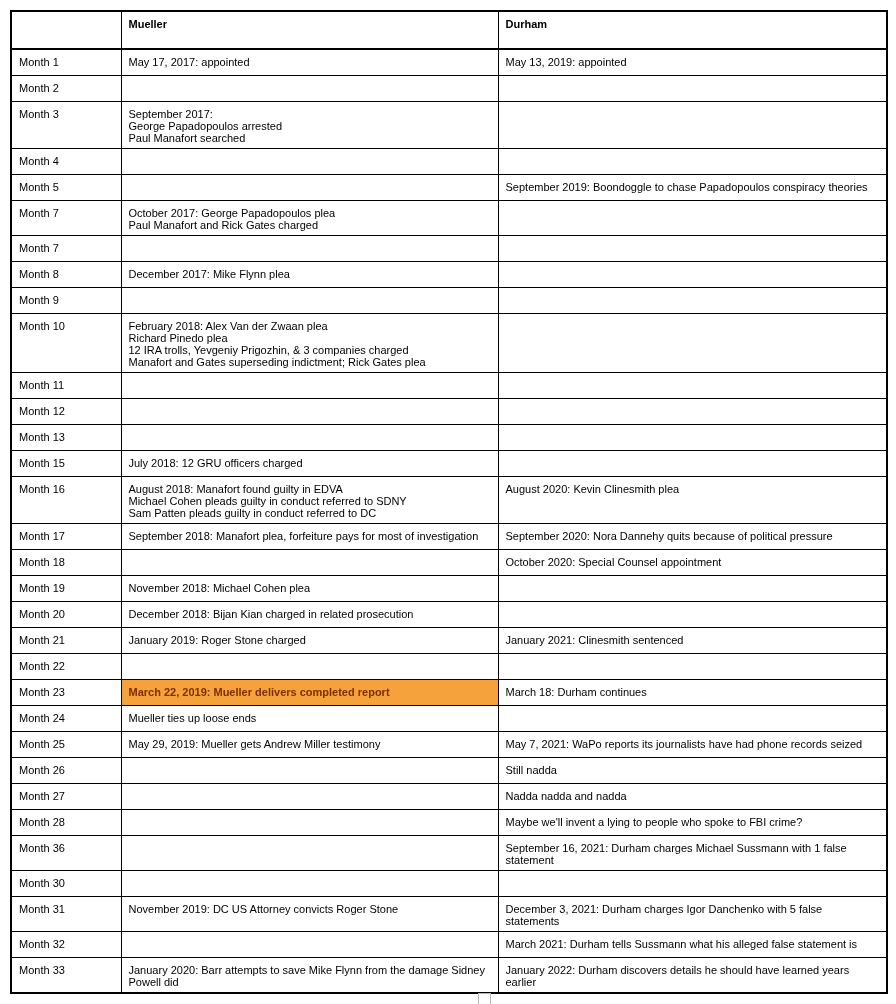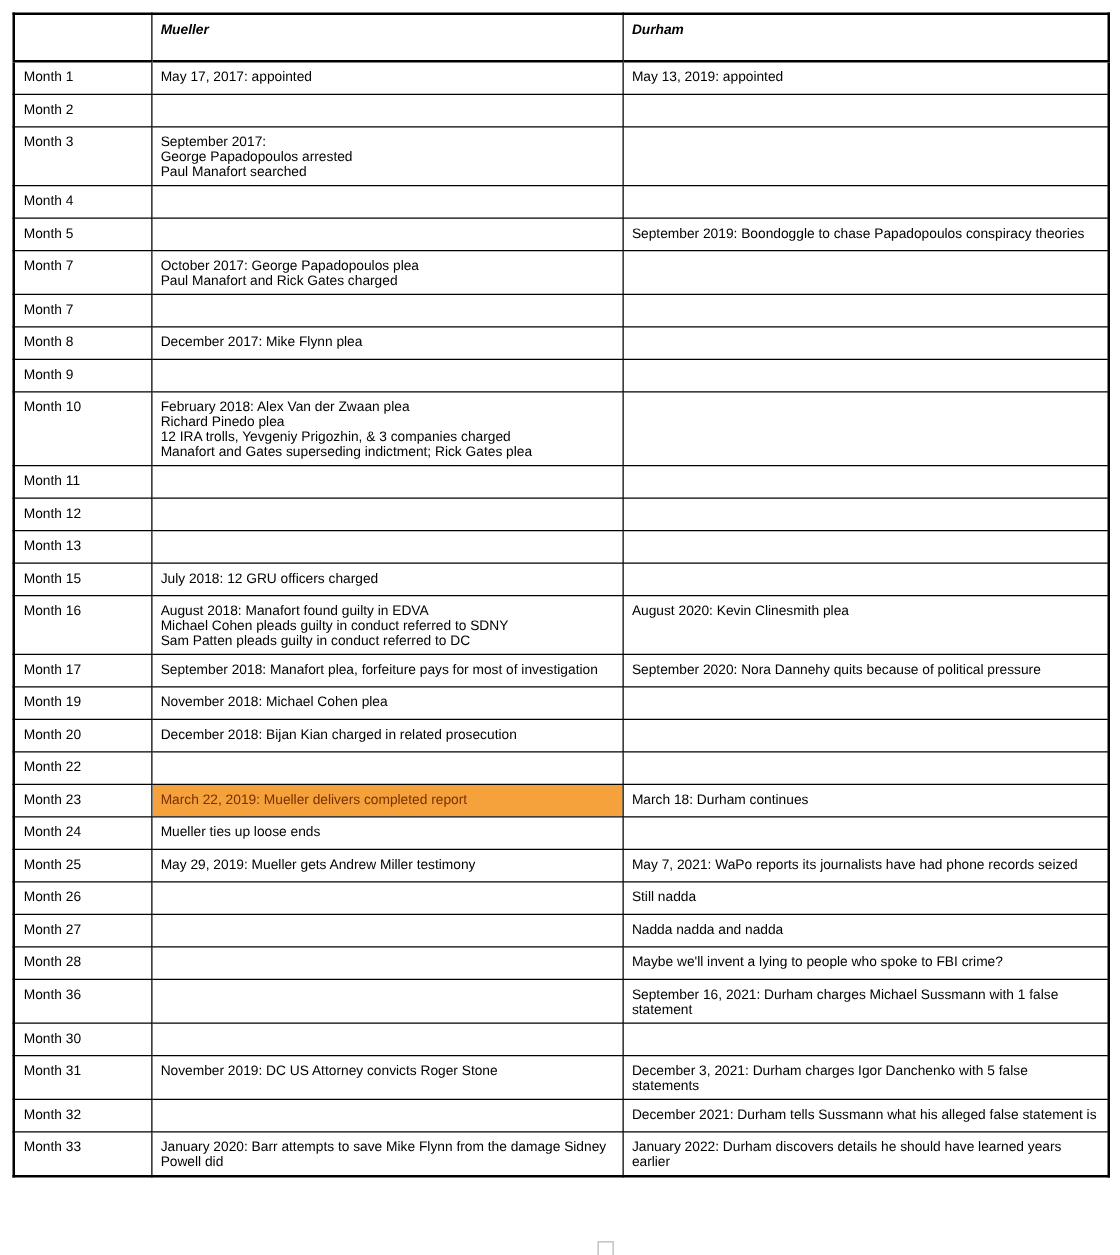--- a/index.html
+++ b/index.html
@@ -26,28 +26,28 @@
   }
   table.timeline th, table.timeline td {
     border: 1px solid #000000;
     vertical-align: top;
     padding: 6px 7px 4px 7px;
     font-size: 11px;
     line-height: 12px;
     text-align: left;
     overflow: hidden;
   }
-  table.timeline thead tr { height: 38px; font-style: italic; }
+  table.timeline thead tr { height: 38px; }
   table.timeline tbody tr { height: 26px; }
   table.timeline th { font-weight: bold; border-bottom-width: 2px; }
   td.event-cell { white-space: pre-wrap; }
   td.highlight {
     background: var(--highlight-bg, #F5A13C);
     color: var(--highlight-text, #7A3000);
-    font-weight: normal;
+    font-weight: bold;
   }
   .mini-square {
     position: absolute;
     left: 478px;
     top: 993px;
     width: 13px;
     height: 13px;
     background: #ffffff;
     border: 1px solid var(--handle-border, #B7B7B7);
     box-sizing: border-box;
@@ -154,28 +154,38 @@
 Michael Cohen pleads guilty in conduct referred to SDNY
 Sam Patten pleads guilty in conduct referred to DC</td>
             <td class="event-cell">August 2020: Kevin Clinesmith plea</td>
           </tr>
           <tr>
             <td class="label-cell">Month 17</td>
             <td class="event-cell">September 2018: Manafort plea, forfeiture pays for most of investigation</td>
             <td class="event-cell">September 2020: Nora Dannehy quits because of political pressure</td>
           </tr>
           <tr>
+            <td class="label-cell">Month 18</td>
+            <td class="event-cell"></td>
+            <td class="event-cell">October 2020: Special Counsel appointment</td>
+          </tr>
+          <tr>
             <td class="label-cell">Month 19</td>
             <td class="event-cell">November 2018: Michael Cohen plea</td>
             <td class="event-cell"></td>
           </tr>
           <tr>
             <td class="label-cell">Month 20</td>
             <td class="event-cell">December 2018: Bijan Kian charged in related prosecution</td>
             <td class="event-cell"></td>
+          </tr>
+          <tr>
+            <td class="label-cell">Month 21</td>
+            <td class="event-cell">January 2019: Roger Stone charged</td>
+            <td class="event-cell">January 2021: Clinesmith sentenced</td>
           </tr>
           <tr>
             <td class="label-cell">Month 22</td>
             <td class="event-cell"></td>
             <td class="event-cell"></td>
           </tr>
           <tr>
             <td class="label-cell">Month 23</td>
             <td class="event-cell highlight">March 22, 2019: Mueller delivers completed report</td>
             <td class="event-cell">March 18: Durham continues</td>
@@ -216,21 +226,21 @@
             <td class="event-cell"></td>
           </tr>
           <tr>
             <td class="label-cell">Month 31</td>
             <td class="event-cell">November 2019: DC US Attorney convicts Roger Stone</td>
             <td class="event-cell">December 3, 2021: Durham charges Igor Danchenko with 5 false statements</td>
           </tr>
           <tr>
             <td class="label-cell">Month 32</td>
             <td class="event-cell"></td>
-            <td class="event-cell">December 2021: Durham tells Sussmann what his alleged false statement is</td>
+            <td class="event-cell">March 2021: Durham tells Sussmann what his alleged false statement is</td>
           </tr>
           <tr>
             <td class="label-cell">Month 33</td>
             <td class="event-cell">January 2020: Barr attempts to save Mike Flynn from the damage Sidney Powell did</td>
             <td class="event-cell">January 2022: Durham discovers details he should have learned years earlier</td>
           </tr>
         </tbody>
     </table>
   </div>
   <div class="mini-square"></div>

